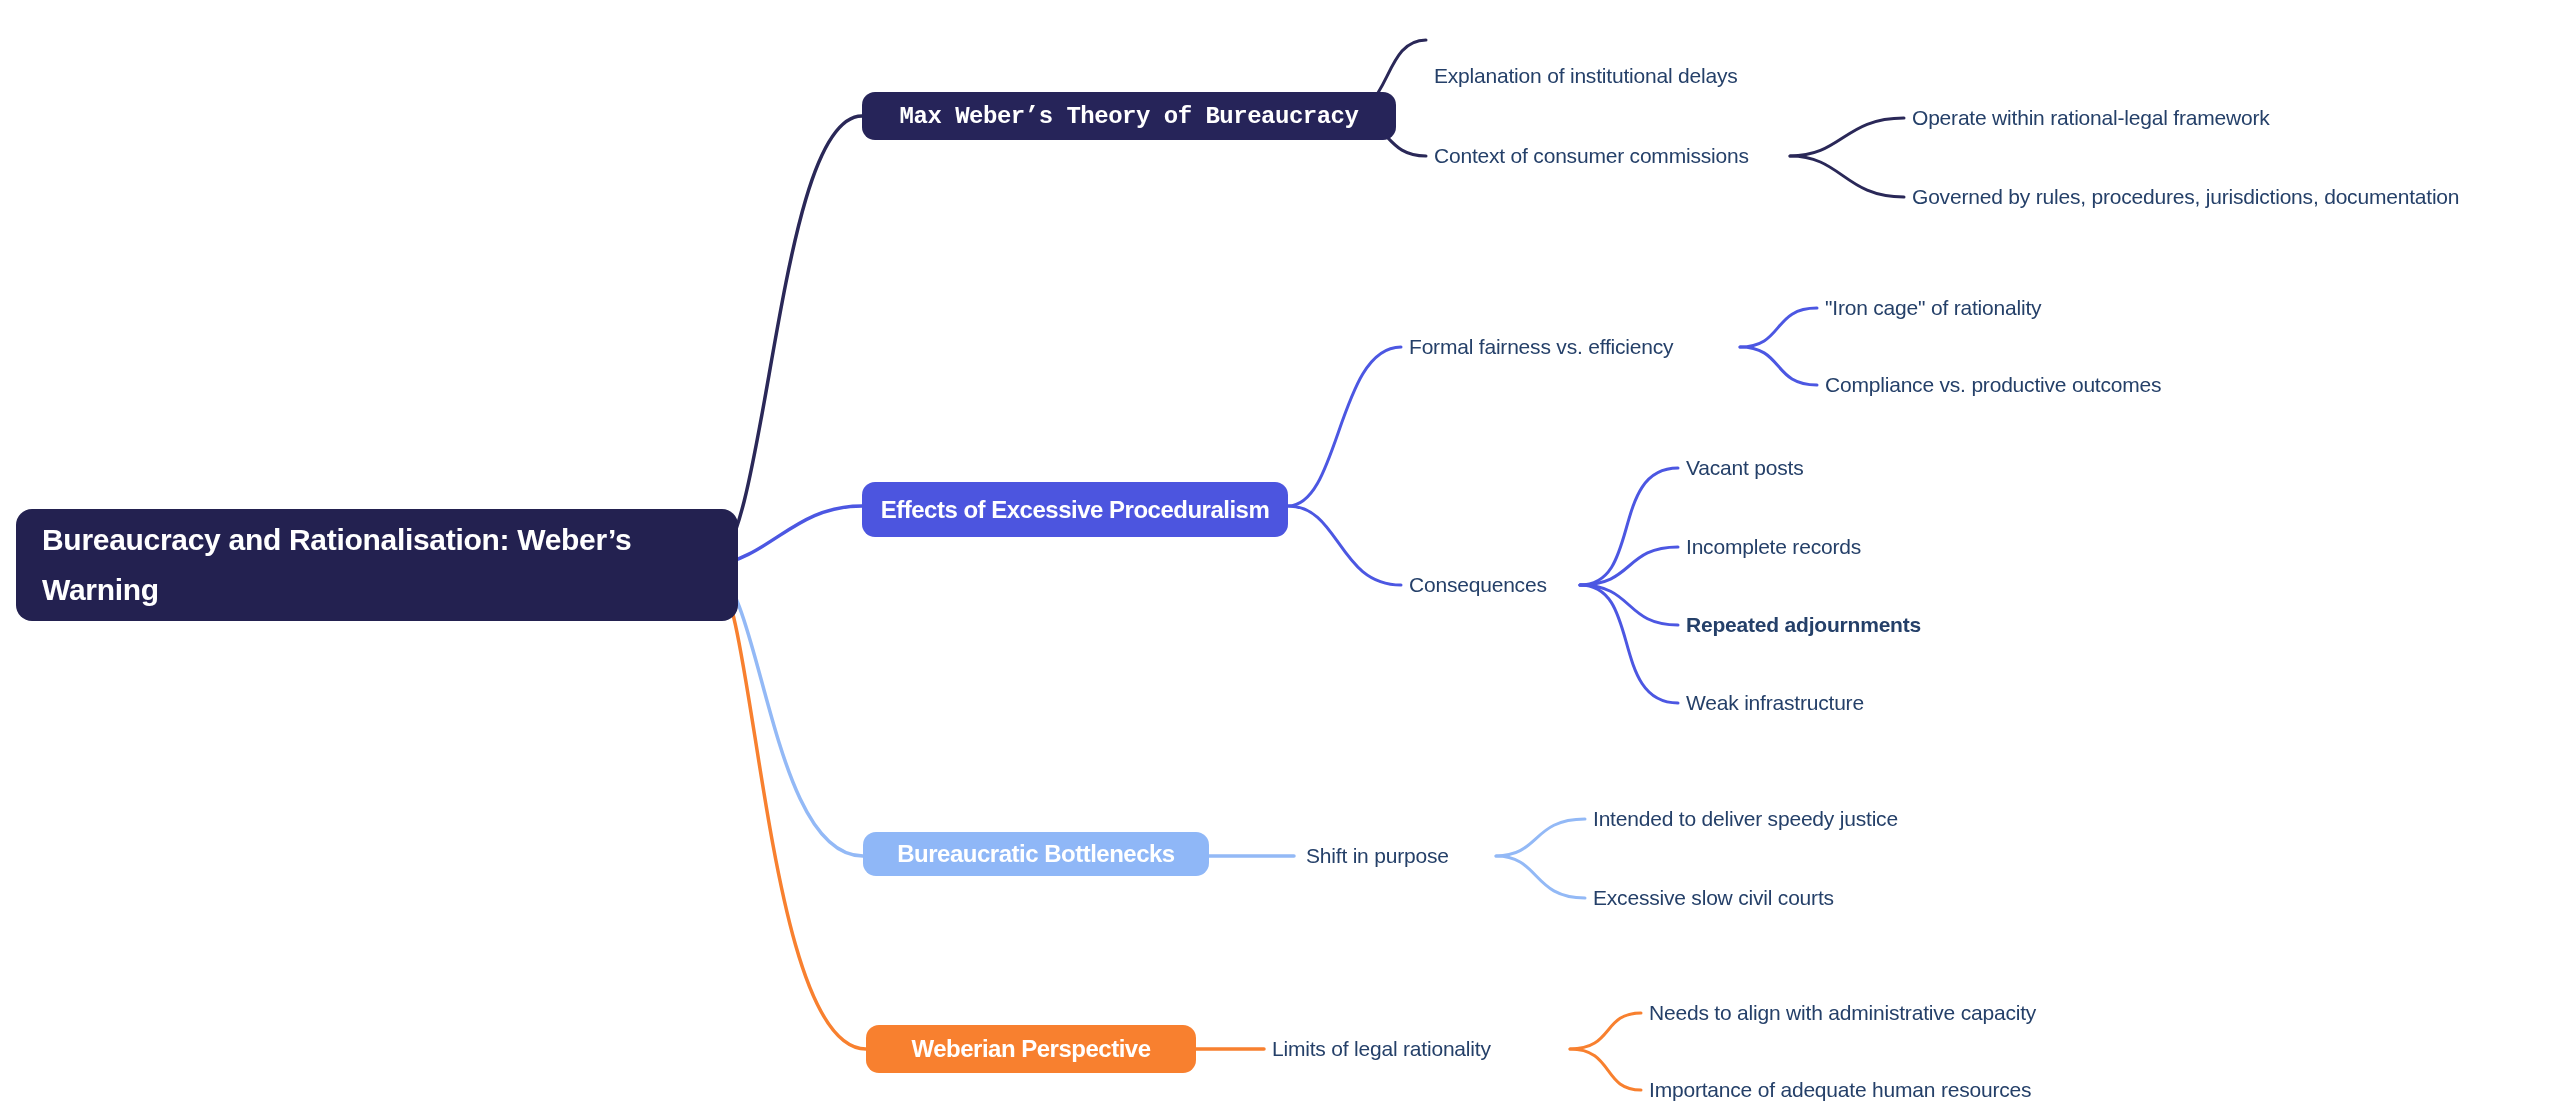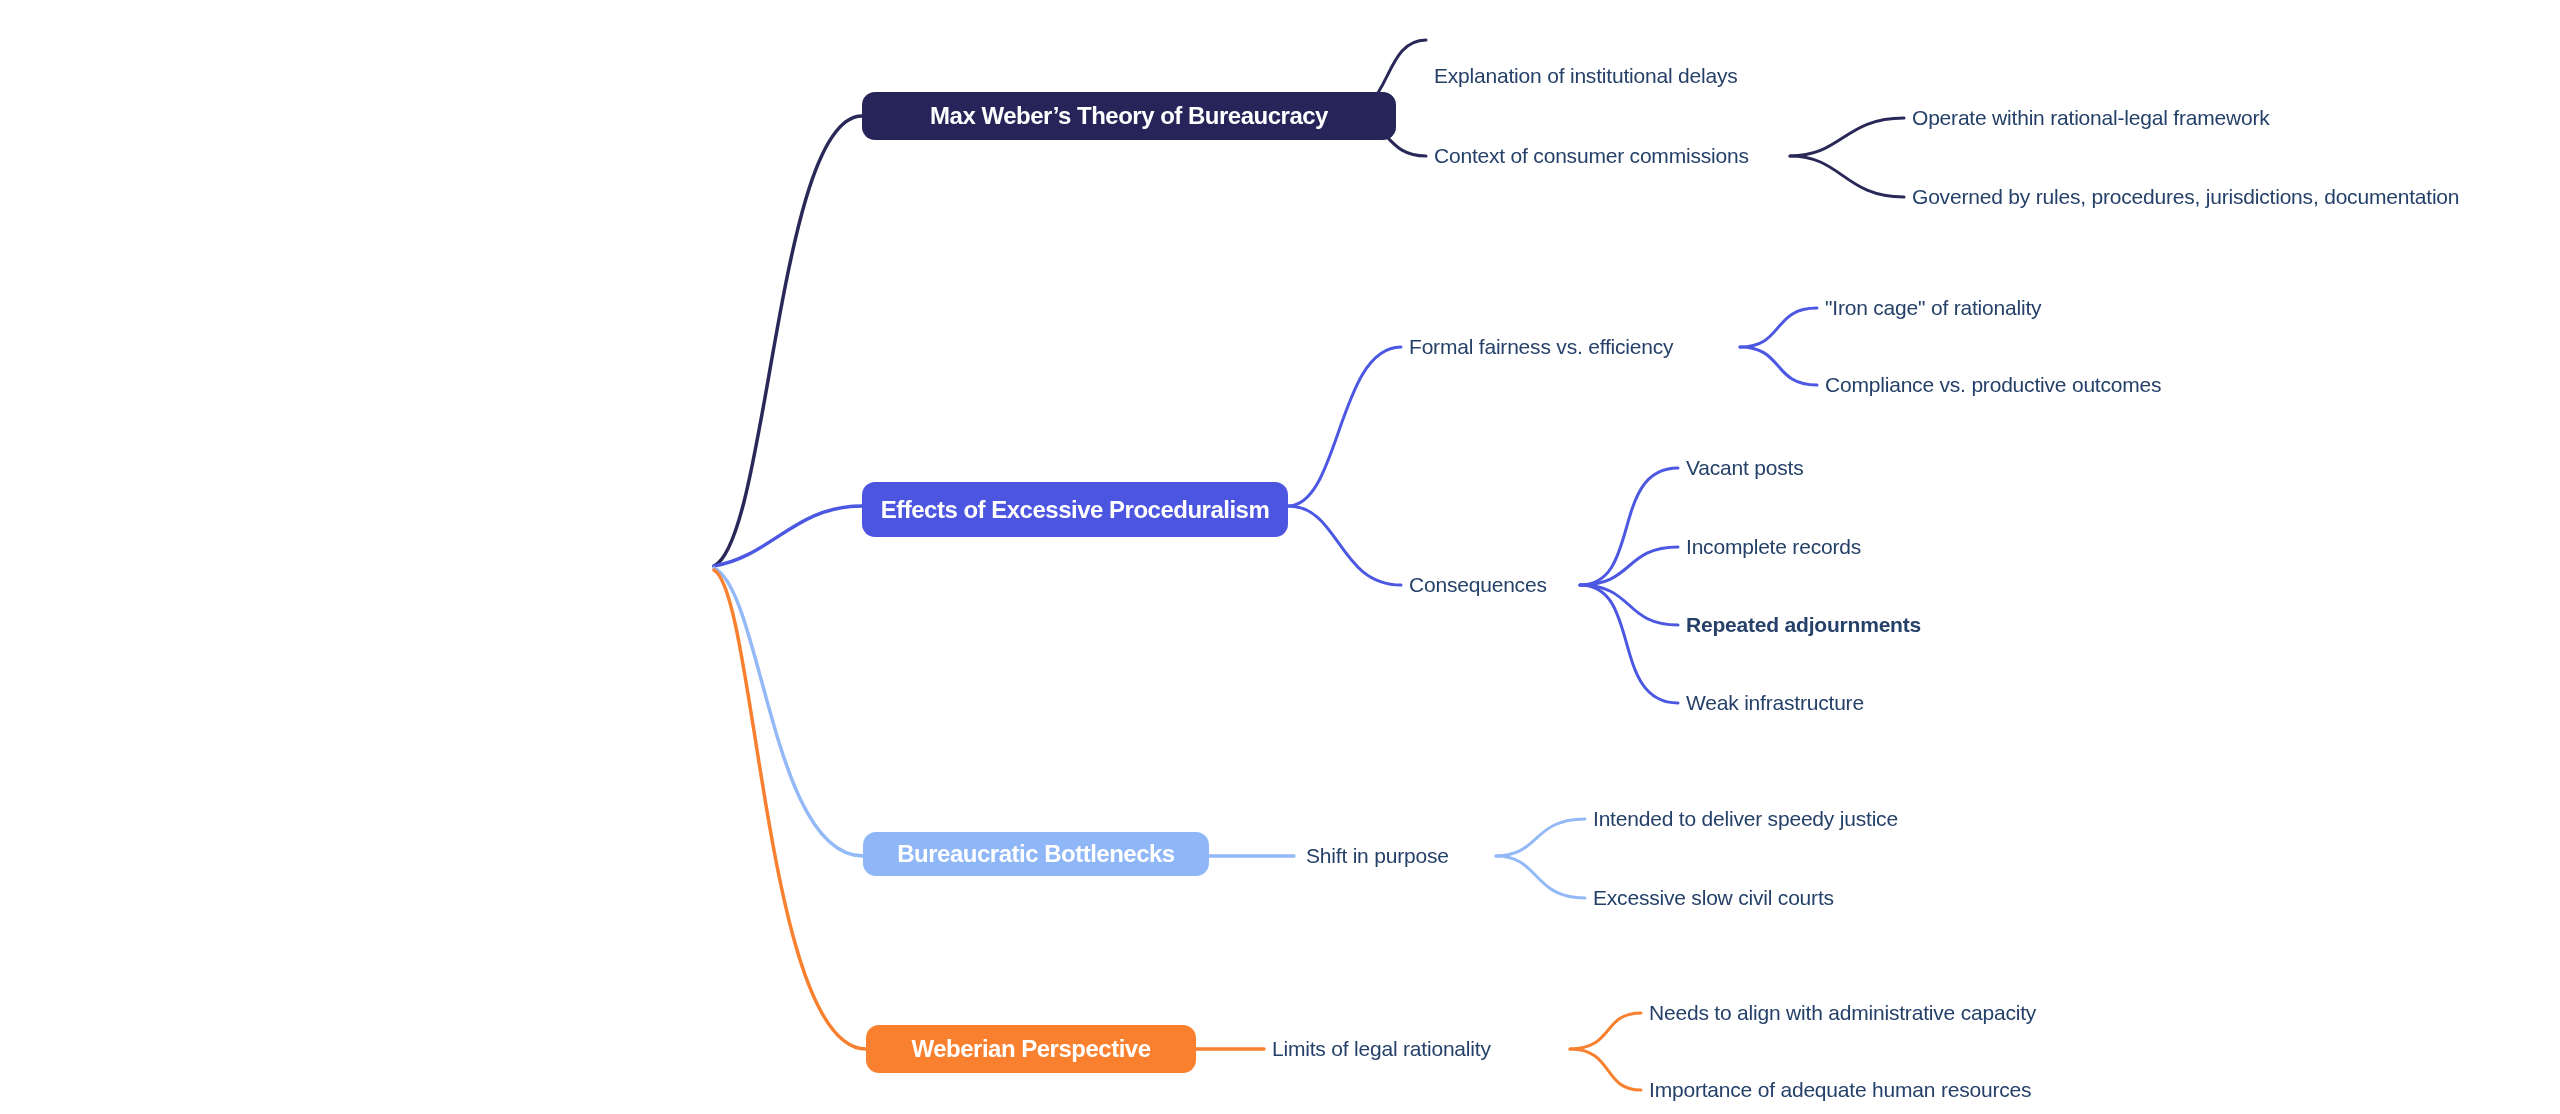--- a/index.html
+++ b/index.html
@@ -62,22 +62,26 @@
 
     <path stroke-width="3.5" d="M 1209,856 L 1294,856" stroke="#93B9F6"></path>
     <path stroke-width="3" d="M 1496,856 C 1540,856 1532,819 1585,819" stroke="#93B9F6"></path>
     <path stroke-width="3" d="M 1496,856 C 1540,856 1532,898 1585,898" stroke="#93B9F6"></path>
 
     <path stroke-width="3.5" d="M 1172,1049 L 1264,1049" stroke="#F8802F"></path>
     <path stroke-width="3" d="M 1570,1049 C 1614,1049 1602,1013 1641,1013" stroke="#F8802F"></path>
     <path stroke-width="3" d="M 1570,1049 C 1614,1049 1602,1090 1641,1090" stroke="#F8802F"></path>
   </svg>
 
+  <div class="node root" style="left: 16px; top: 509px; width: 696px; height: 112px; background-color: rgb(35, 33, 80);">
+    <span>Bureaucracy and Rationalisation: Weber’s</span>
+    <span>Warning</span>
+  </div>
 
-  <div class="node" style="left: 862px; top: 92px; width: 534px; height: 48px; background-color: rgb(38, 36, 89);">Max Weber’s Theory of Bureaucracy</div>
+  <div class="node" style="left: 862px; top: 92px; width: 534px; height: 48px; background-color: rgb(38, 36, 89); font-family: Liberation Mono, monospace;">Max Weber’s Theory of Bureaucracy</div>
 
   <div class="node" style="left: 862px; top: 482px; width: 426px; height: 55px; background-color: rgb(76, 85, 223);">Effects of Excessive Proceduralism</div>
 
   <div class="node" style="left: 863px; top: 832px; width: 346px; height: 44px; background-color: rgb(143, 183, 247);">Bureaucratic Bottlenecks</div>
 
   <div class="node" style="left: 866px; top: 1025px; width: 330px; height: 48px; background-color: rgb(248, 128, 47);">Weberian Perspective</div>
 
   <div class="label" style="left:1434px;top:40px;margin-top:36px;">Explanation of institutional delays</div>
   <div class="label" style="left:1434px;top:156px;">Context of consumer commissions</div>
   <div class="label" style="left:1912px;top:118px;">Operate within rational-legal framework</div>

